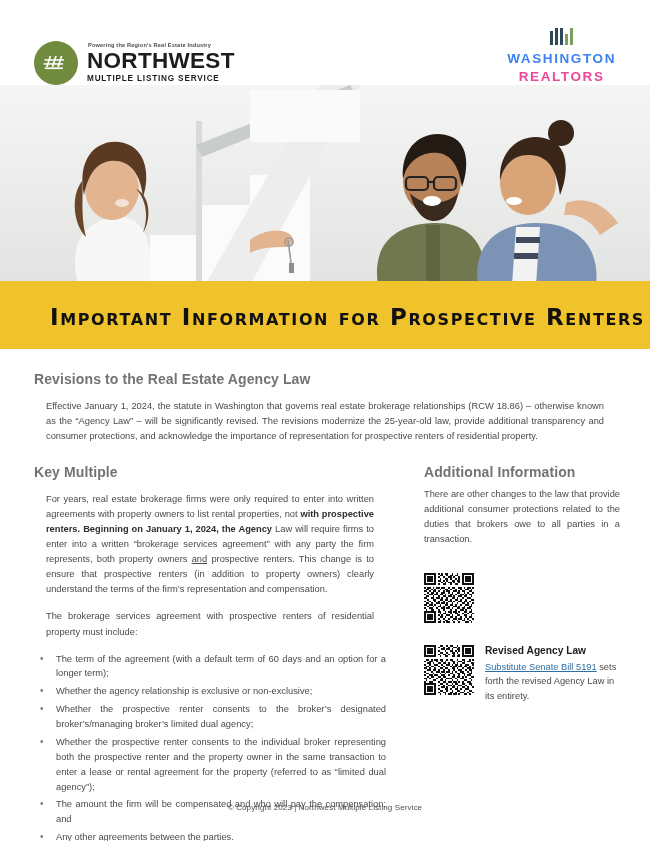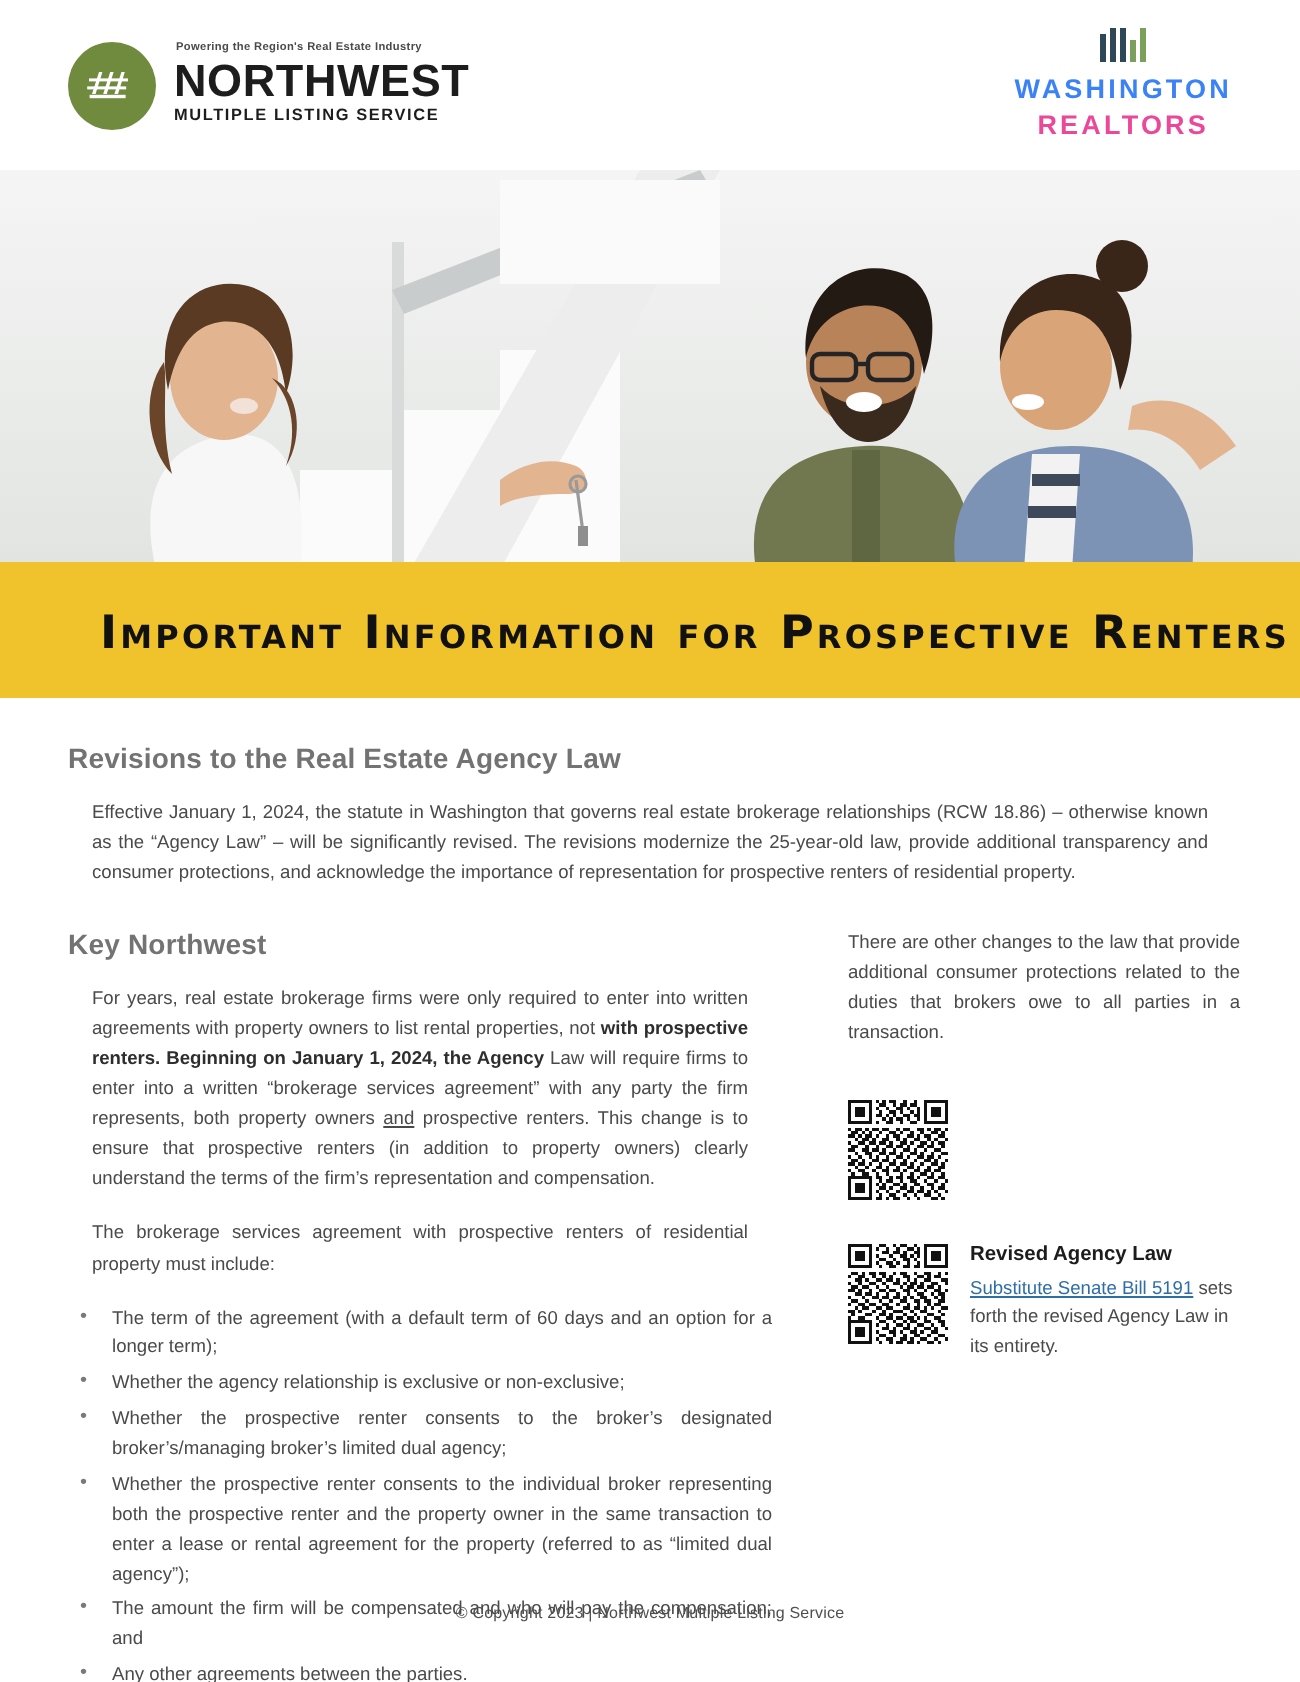--- a/index.html
+++ b/index.html
@@ -6,21 +6,21 @@
   body{
     width:650px;height:841px;overflow:hidden;
     background:#ffffff;
     font-family:"Liberation Sans","DejaVu Sans",sans-serif;
     color:#3d3d3d;
     -webkit-font-smoothing:antialiased;
   }
   .page{position:relative;width:650px;height:841px;background:#fff;}
 
   
-  .header{height:85px;display:flex;align-items:center;justify-content:space-between;padding:0 34px 0 34px;box-sizing:border-box;}
+  .header{height:85px;display:flex;align-items:flex-end;justify-content:space-between;padding:0 34px 0 34px;box-sizing:border-box;}
   .nwmls-logo{display:flex;align-items:center;gap:9px;}
   .nwmls-mark{width:44px;height:44px;border-radius:50%;background:#708a3e;position:relative;flex:0 0 auto;}
   .nwmls-mark svg{position:absolute;left:0;top:0;}
   .nwmls-text{display:flex;flex-direction:column;line-height:1;}
   .nwmls-tag{font-size:5.6px;letter-spacing:.18px;color:#4a4a4a;font-weight:700;margin-bottom:2px;padding-left:1px;}
   .nwmls-name{font-size:22.5px;font-weight:700;letter-spacing:.3px;color:#1d1d1d;line-height:1;}
   .nwmls-sub{font-size:8.2px;font-weight:700;letter-spacing:.82px;color:#1d1d1d;margin-top:2px;}
   .wr-logo{display:flex;flex-direction:column;align-items:center;}
   .wr-mark{display:flex;align-items:flex-end;gap:1.5px;height:17px;margin-bottom:5px;}
   .wr-bar{width:3.5px;background:#2f4858;}
@@ -181,36 +181,37 @@
   </div>
 
   <div class="body-wrap">
 
     <h2>Revisions to the Real Estate Agency Law</h2>
     <p class="para">Effective January 1, 2024, the statute in Washington that governs real estate brokerage relationships (RCW 18.86) – otherwise known as the “Agency Law” – will be significantly revised. The revisions modernize the 25-year-old law, provide additional transparency and consumer protections, and acknowledge the importance of representation for prospective renters of residential property.</p>
 
     <div class="cols">
 
       <div class="col-left">
-        <h2>Key Northwest</h2>
+        <h2>Key Multiple</h2>
         <p class="para"><span>For years, real estate brokerage firms were only required to enter into written agreements with property owners to list rental properties, not </span><b>with prospective renters. Beginning on January 1, 2024, the Agency</b><span> Law will require firms to enter into a written “brokerage services agreement” with any party the firm represents, both property owners </span><u>and</u><span> prospective renters. This change is to ensure that prospective renters (in addition to property owners) clearly understand the terms of the firm’s representation and compensation.</span></p>
 
         <p class="para" style="margin-top:11px;">The brokerage services agreement with prospective renters of residential property must include:</p>
 
         <ul class="bullets">
           <li>The term of the agreement (with a default term of 60 days and an option for a longer term);</li>
           <li>Whether the agency relationship is exclusive or non-exclusive;</li>
           <li>Whether the prospective renter consents to the broker’s designated broker’s/managing broker’s limited dual agency;</li>
           <li>Whether the prospective renter consents to the individual broker representing both the prospective renter and the property owner in the same transaction to enter a lease or rental agreement for the property (referred to as “limited dual agency”);</li>
           <li>The amount the firm will be compensated and who will pay the compensation; and</li>
           <li>Any other agreements between the parties.</li>
         </ul>
       </div>
 
       <div class="col-right">
+        <h2>Additional Information</h2>
         <p class="info-para">There are other changes to the law that provide additional consumer protections related to the duties that brokers owe to all parties in a transaction.</p>
 
         <div class="qr-block">
           <div class="qr">
             <svg width="50" height="50" viewBox="0 0 29 29" shape-rendering="crispEdges" aria-hidden="true">
               <rect width="29" height="29" fill="#fff"></rect>
               <g fill="#111">
                 <path d="M0 0h7v7H0z"></path>
                   <path d="M1 1h5v5H1z" fill="#fff"></path>
                   <path d="M2 2h3v3H2z"></path>

